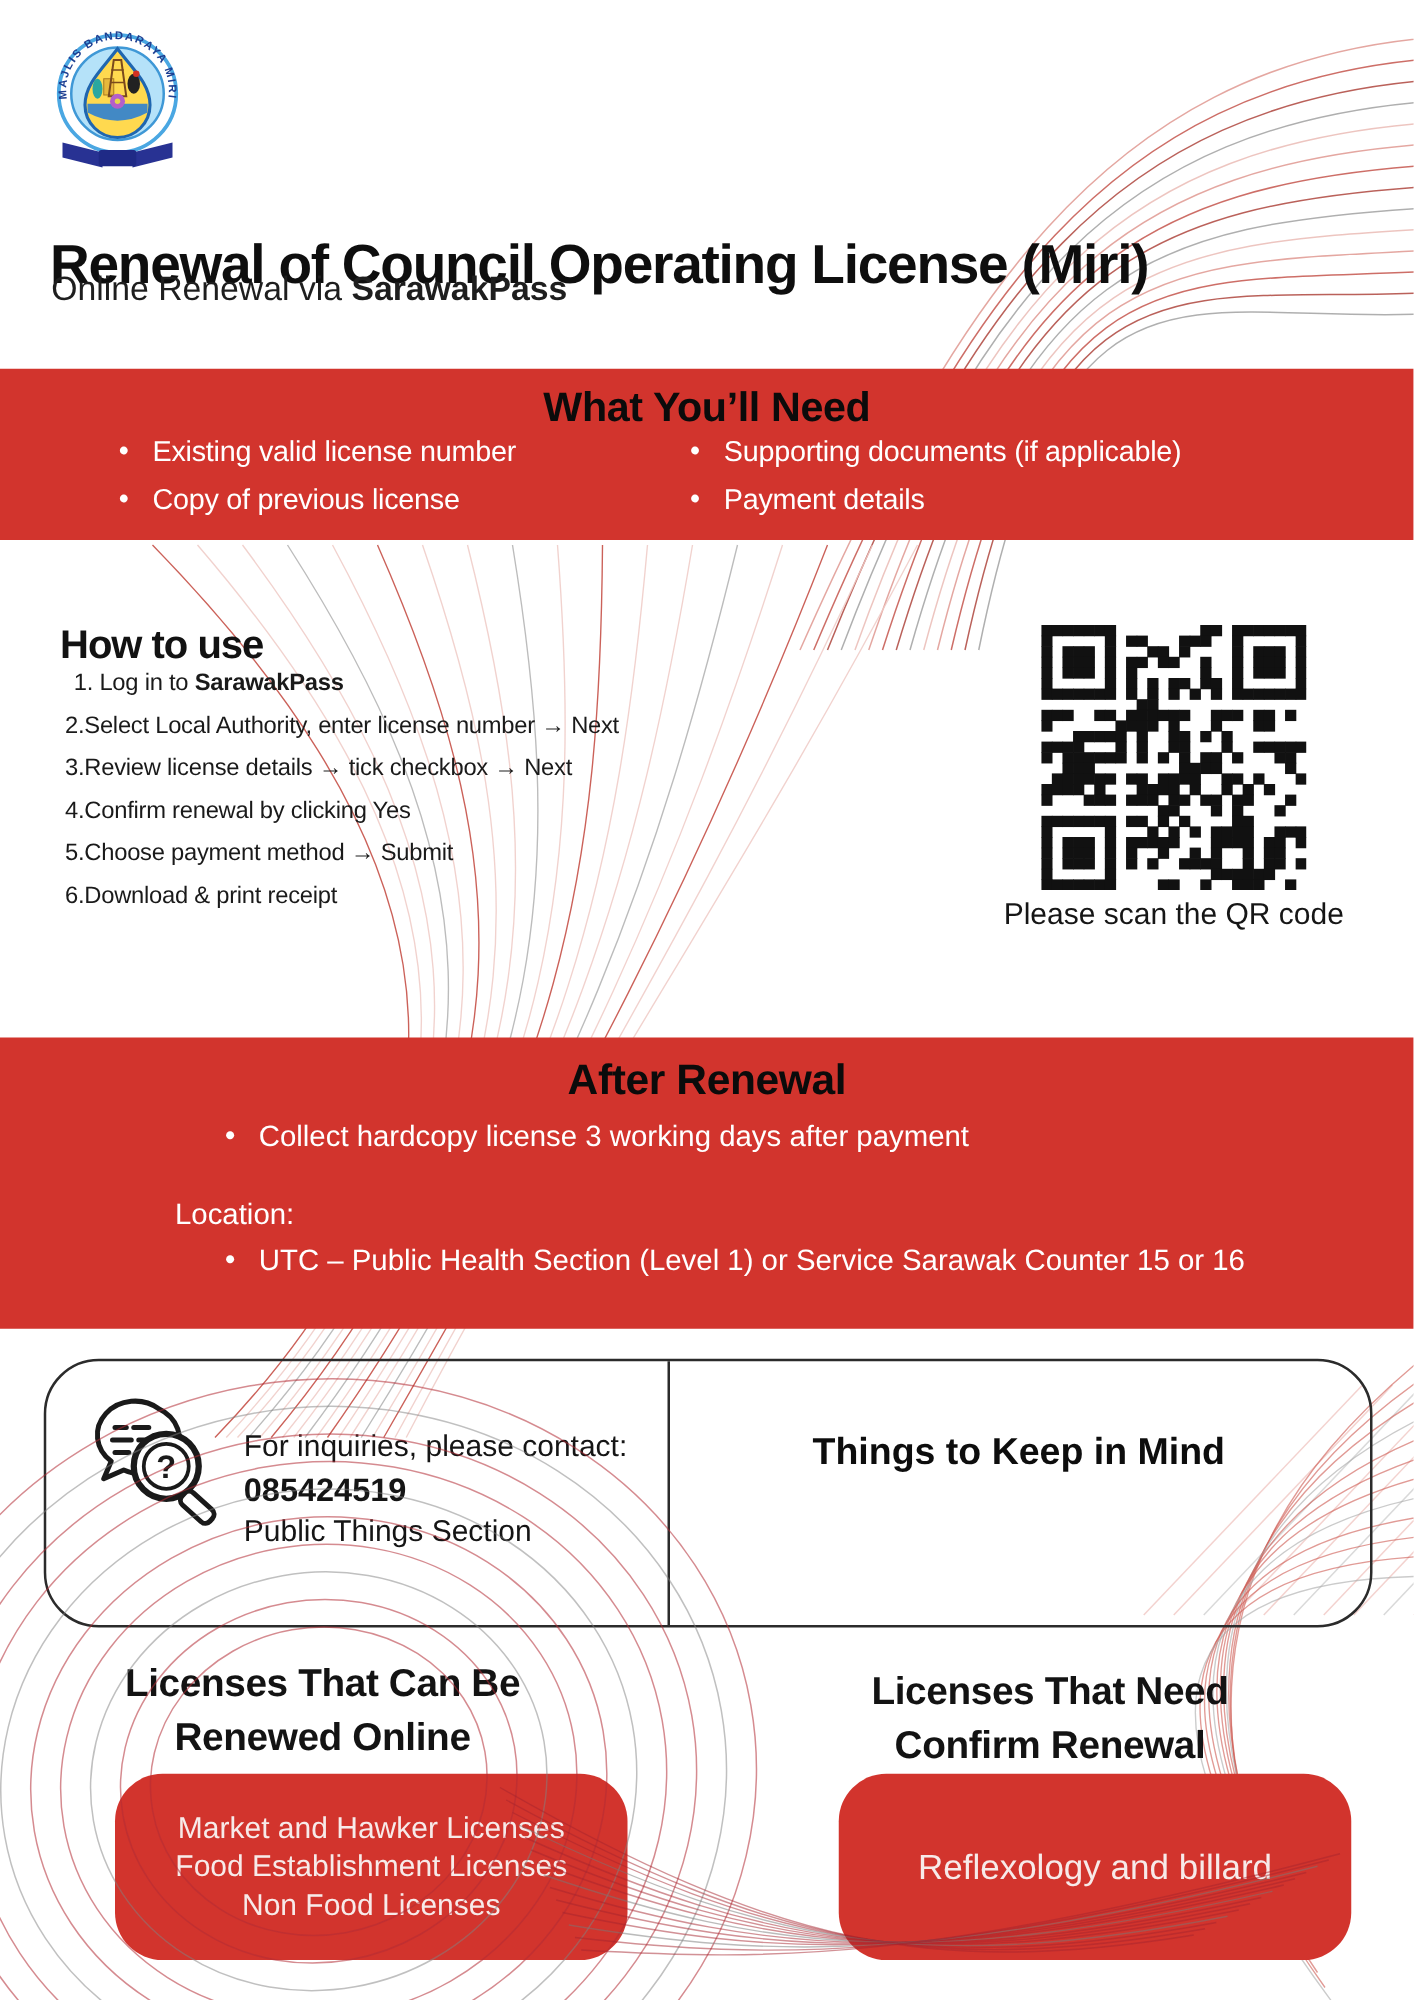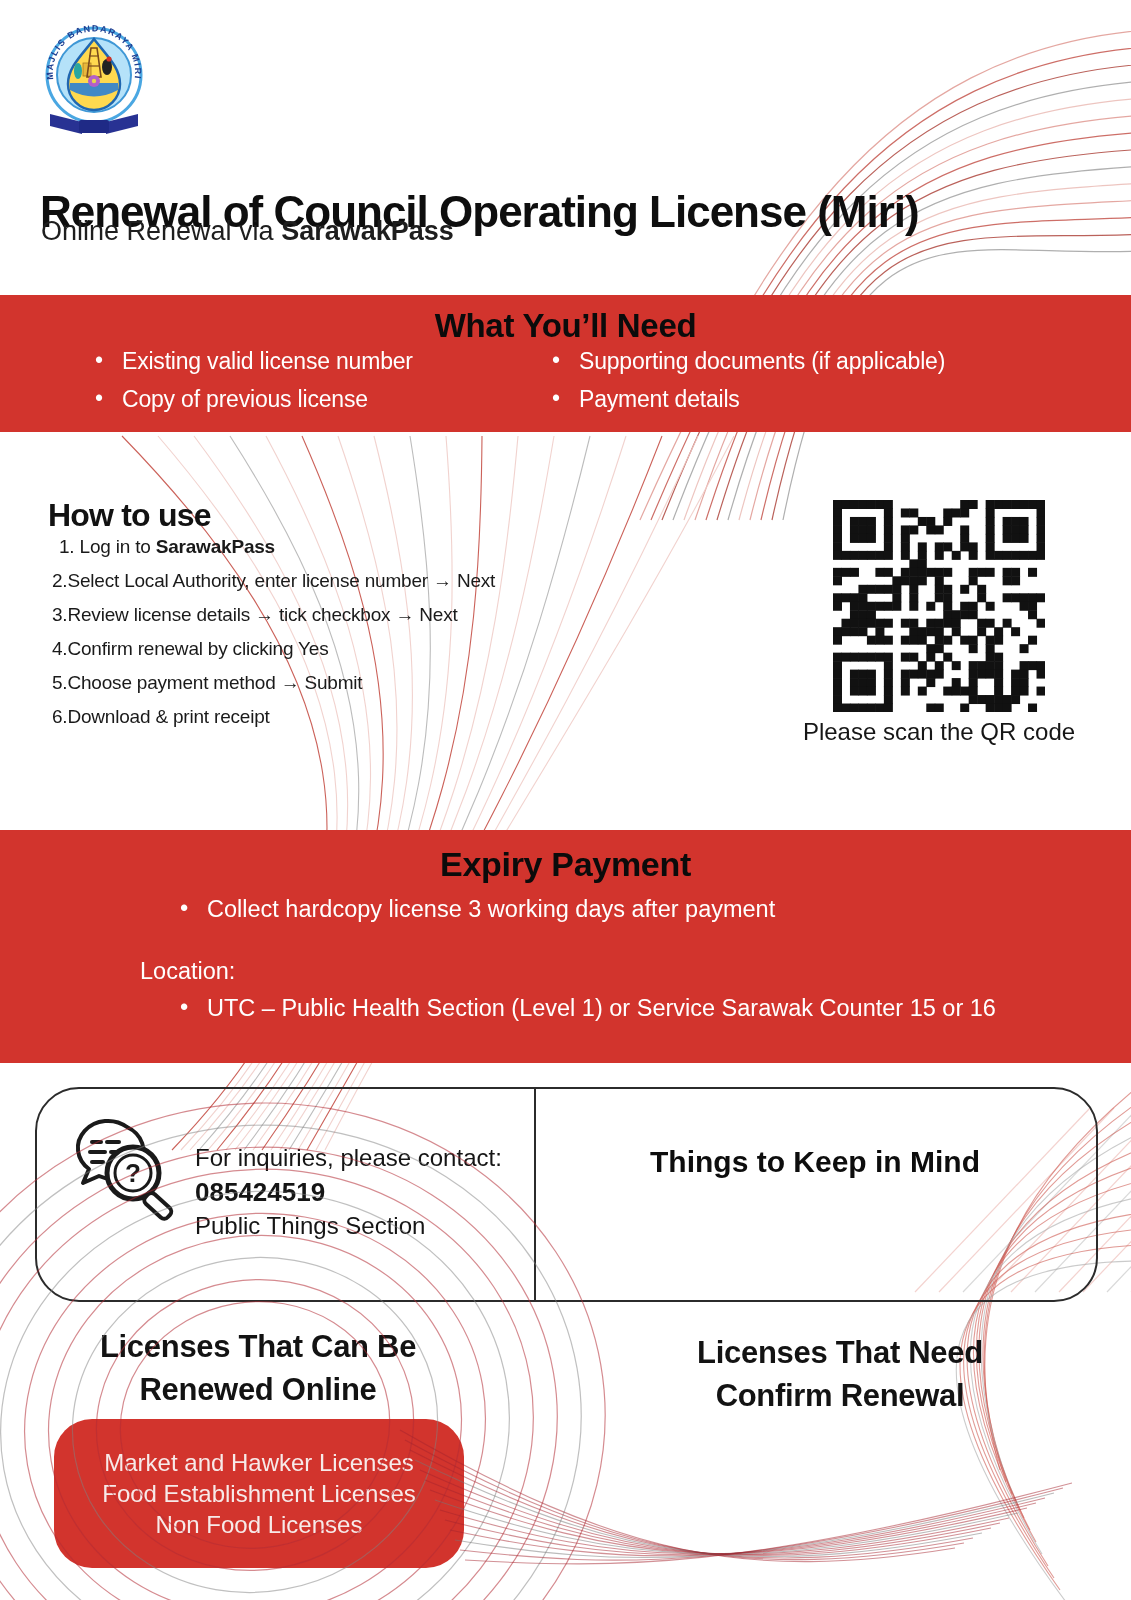--- a/index.html
+++ b/index.html
@@ -55,21 +55,21 @@
   .contact-text .phone{ font-size:26px; font-weight:800; }
   .kim-heading{ position:absolute; left:497px; top:26px; width:562px; text-align:center; font-size:30px; font-weight:800; color:#0d0d0d; }
   .kim-list{ position:absolute; left:597px; top:100px; margin:0; padding:0; list-style:none; font-size:24px; color:#151515; }
   .kim-list li{ position:relative; padding-left:32px; margin-bottom:10px; }
   .kim-list li::before{ content:"•"; position:absolute; left:2px; top:-1px; }
 
   
   .bh{ width:416px; text-align:center; font-size:31px; font-weight:800; line-height:43px; color:#131313; letter-spacing:-0.3px; }
   .bh-left{ left:50px; top:1325px; }
   .bh-right{ left:632px; top:1331px;text-align:center; }
-  .rbox{ background:var(--red); border-radius:38px; color:#f7eae9; display:flex; flex-direction:column; justify-content:center; align-items:center; text-align:center; }
+  .rbox{ background:var(--red); border-radius:38px; color:#f7eae9; display:flex; flex-direction:column; justify-content:center; align-items:center; text-align:center;margin-left:38px; }
   .rbox-left{ left:54px; top:1419px; width:410px; height:149px; font-size:24px; line-height:31px; }
   .rbox-right{ left:633px; top:1419px; width:410px; height:149px; font-size:28px; }
 </style>
 </head>
 <body>
 <div class="page">
 
 <svg id="decor-under" class="decor">
       <path d="M 640 520 C 760 250, 880 52, 1145 30" fill="none" stroke="#dd9189" stroke-width="1.2" opacity="0.8"></path>
       <path d="M 651 520 C 767 245, 885 68, 1145 47" fill="none" stroke="#c04a41" stroke-width="1.2" opacity="0.8"></path>
@@ -481,21 +481,21 @@
       <rect x="101.76" y="203.52" width="9" height="9" fill="#111"></rect>
       <rect x="127.20" y="203.52" width="9" height="9" fill="#111"></rect>
       <rect x="152.64" y="203.52" width="9" height="9" fill="#111"></rect>
       <rect x="161.12" y="203.52" width="9" height="9" fill="#111"></rect>
       <rect x="169.60" y="203.52" width="9" height="9" fill="#111"></rect>
       <rect x="195.04" y="203.52" width="9" height="9" fill="#111"></rect>
     </svg>
 <div class="layer qr-caption">Please scan the QR code</div>
 
 <section class="layer band band2">
-  <h2>Expiry Payment</h2>
+  <h2>After Renewal</h2>
   <div class="rb-bullet rb-b1">Collect hardcopy license 3 working days after payment</div>
   <div class="loc-label">Location:</div>
   <div class="rb-bullet rb-b2">UTC – Public Health Section (Level 1) or Service Sarawak Counter 15 or 16</div>
 </section>
 
 <section class="layer info-box">
   <div class="info-divider"></div>
   <svg class="contact-icon" viewBox="0 0 122 126">
     <path d="M60 16 a30 27 0 1 0 -38 42 l-6 14 l16 -7 a30 27 0 0 0 28 -49 Z" fill="#fff" stroke="#1a1a1a" stroke-width="4" stroke-linejoin="round"></path>
     <g stroke="#1a1a1a" stroke-width="4" stroke-linecap="round">
@@ -524,20 +524,23 @@
 </div>
 <div class="layer bh bh-right">
   <div>Licenses That Need</div>
   <div>Confirm Renewal</div>
 </div>
 
 <div class="layer rbox rbox-left">
   <div>Market and Hawker Licenses</div>
   <div>Food Establishment Licenses</div>
   <div>Non Food Licenses</div>
+</div>
+<div class="layer rbox rbox-right">
+  <div>Reflexology and billard</div>
 </div>
 
 <svg id="decor-over" class="decor">
       <ellipse cx="255" cy="1425" rx="135" ry="123" transform="rotate(-10 255 1425)" fill="none" stroke="rgba(178,44,52,.55)" stroke-width="1.2"></ellipse>
       <ellipse cx="255" cy="1425" rx="159" ry="145" transform="rotate(-10 255 1425)" fill="none" stroke="rgba(178,44,52,.55)" stroke-width="1.2"></ellipse>
       <ellipse cx="255" cy="1425" rx="183" ry="167" transform="rotate(-10 255 1425)" fill="none" stroke="rgba(130,130,130,.5)" stroke-width="1.2"></ellipse>
       <ellipse cx="255" cy="1425" rx="207" ry="189" transform="rotate(-10 255 1425)" fill="none" stroke="rgba(178,44,52,.55)" stroke-width="1.2"></ellipse>
       <ellipse cx="255" cy="1425" rx="231" ry="211" transform="rotate(-10 255 1425)" fill="none" stroke="rgba(178,44,52,.55)" stroke-width="1.2"></ellipse>
       <ellipse cx="255" cy="1425" rx="255" ry="233" transform="rotate(-10 255 1425)" fill="none" stroke="rgba(130,130,130,.5)" stroke-width="1.2"></ellipse>
       <ellipse cx="255" cy="1425" rx="279" ry="255" transform="rotate(-10 255 1425)" fill="none" stroke="rgba(178,44,52,.55)" stroke-width="1.2"></ellipse>

